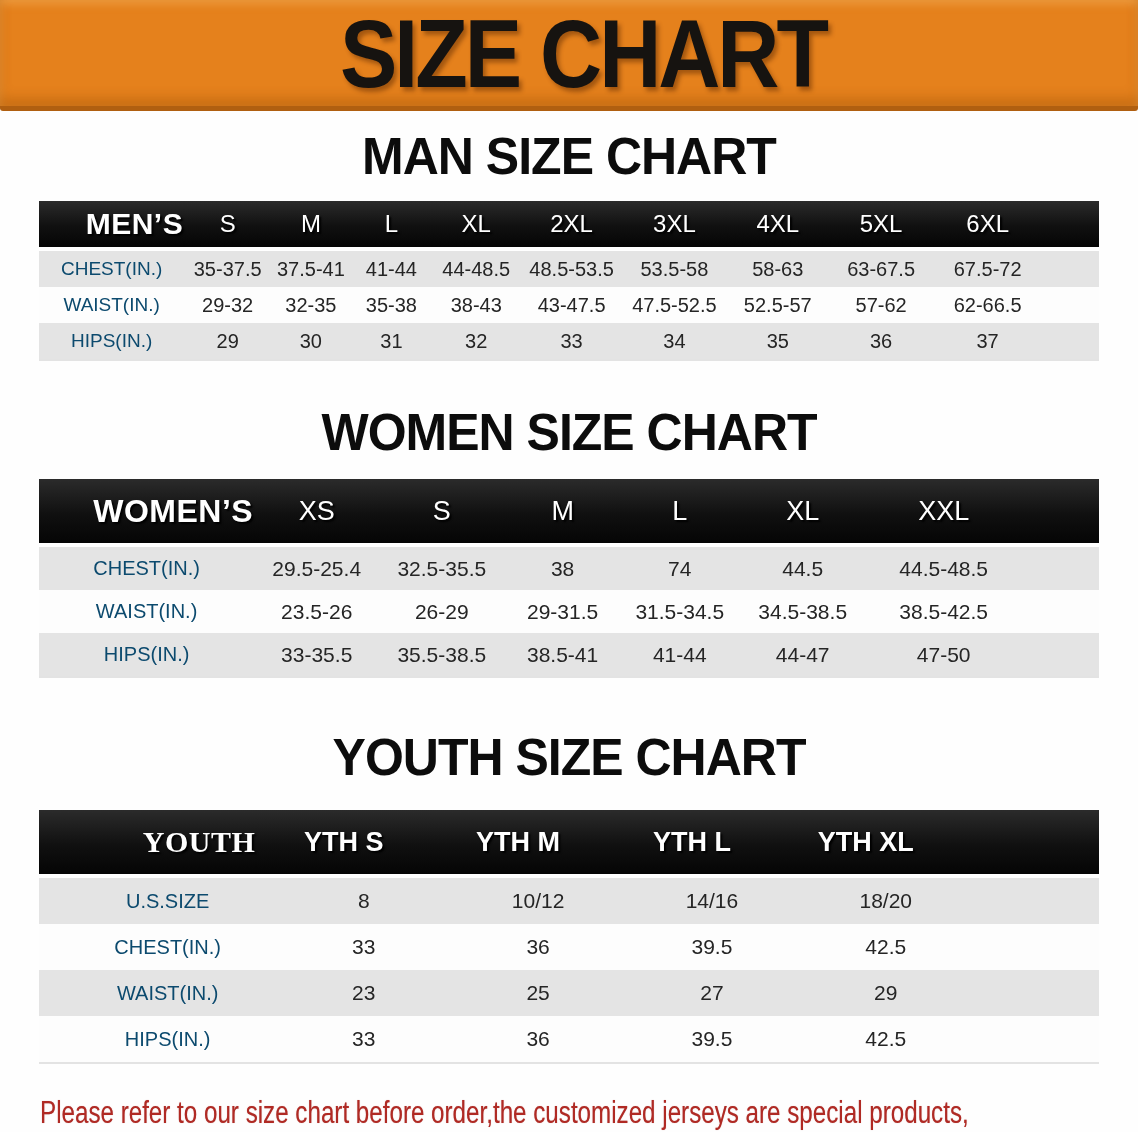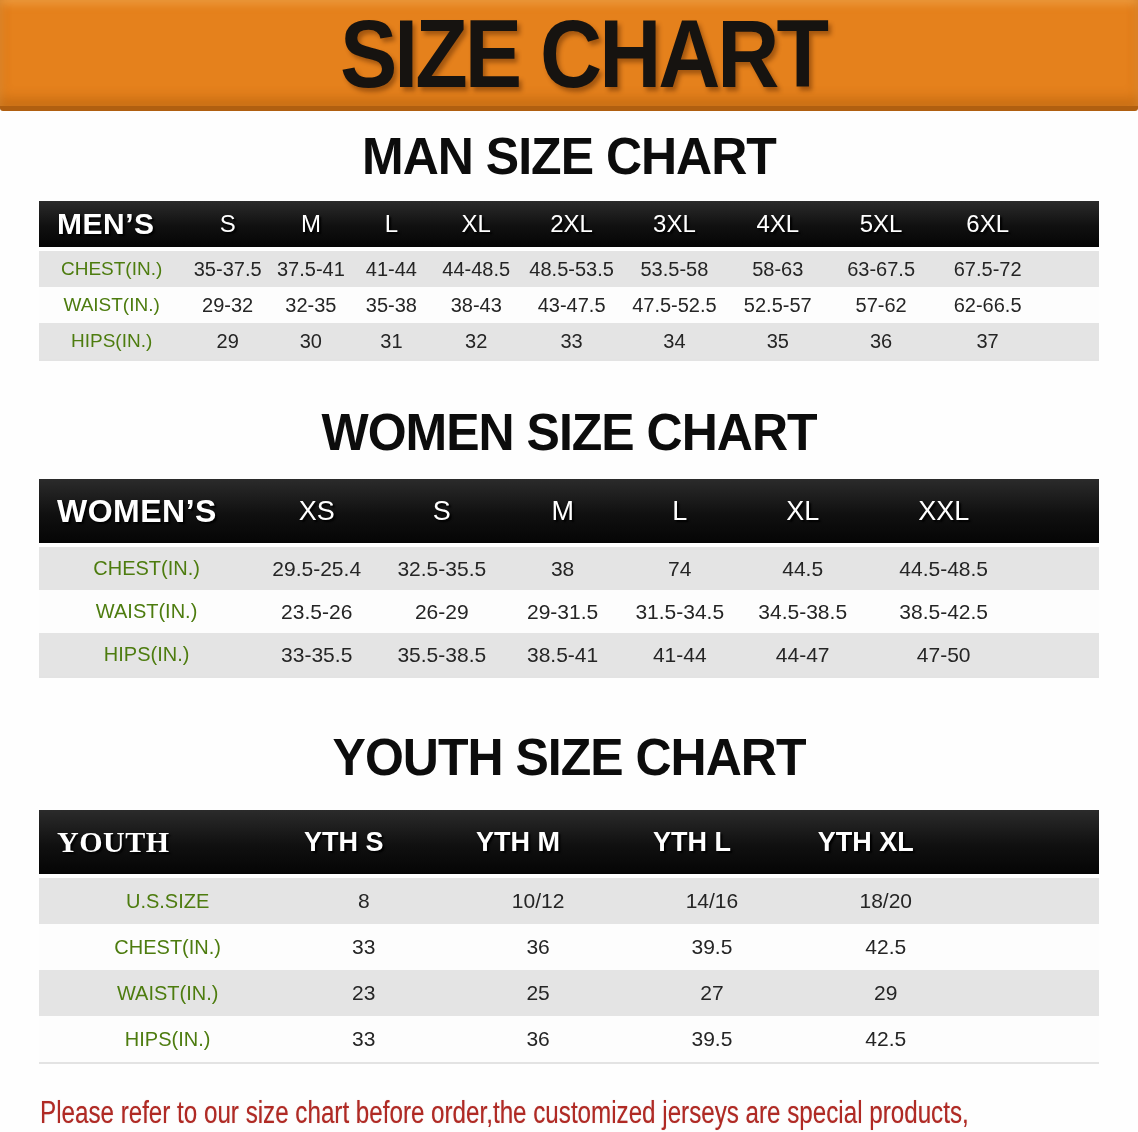--- a/index.html
+++ b/index.html
@@ -48,26 +48,26 @@
   }
   .size-table thead th {
     background:linear-gradient(180deg,#2b2b2b 0%,#101010 55%,#050505 100%);
     color:#ffffff;
     border-bottom:4px solid #ffffff;
     font-weight:400;
     text-shadow:2px 2px 2px #000000;
     white-space:nowrap;
   }
   .size-table thead th.corner {
-    text-align:left; padding-left:18px; font-weight:700; letter-spacing:.5px;
+    text-align:right; padding-left:18px; font-weight:700; letter-spacing:.5px;
   }
   .size-table tbody td {
     text-align:center; color:#252525; white-space:nowrap;
   }
-  .size-table tbody td.row-label { color:#4d7c0f; }
+  .size-table tbody td.row-label { color:#0c4a6e; }
   tr.shade td { background:#e4e4e4; }
   tr.plain td { background:#fdfdfd; }
 
   .men   thead th { height:44px; font-size:24px; }
   .men   thead th.corner { font-size:30px; }
   .men   tbody td { height:34px; font-size:20px; }
   .men   tbody td.row-label { font-size:19px; }
 
   .women thead th { height:62px; font-size:27px; }
   .women thead th.corner { font-size:32px; }

